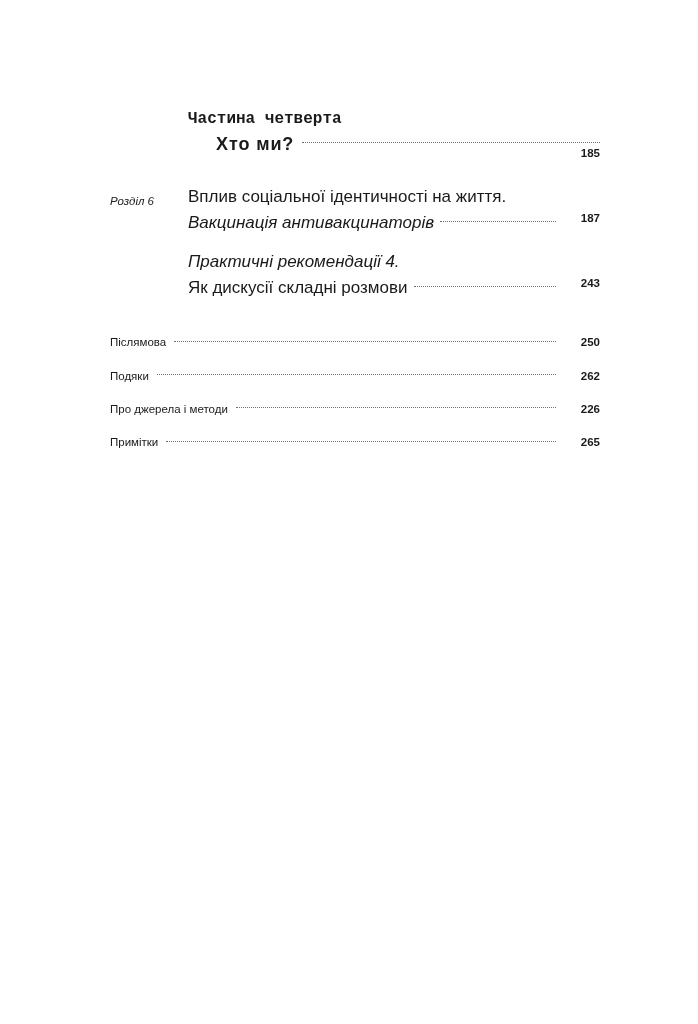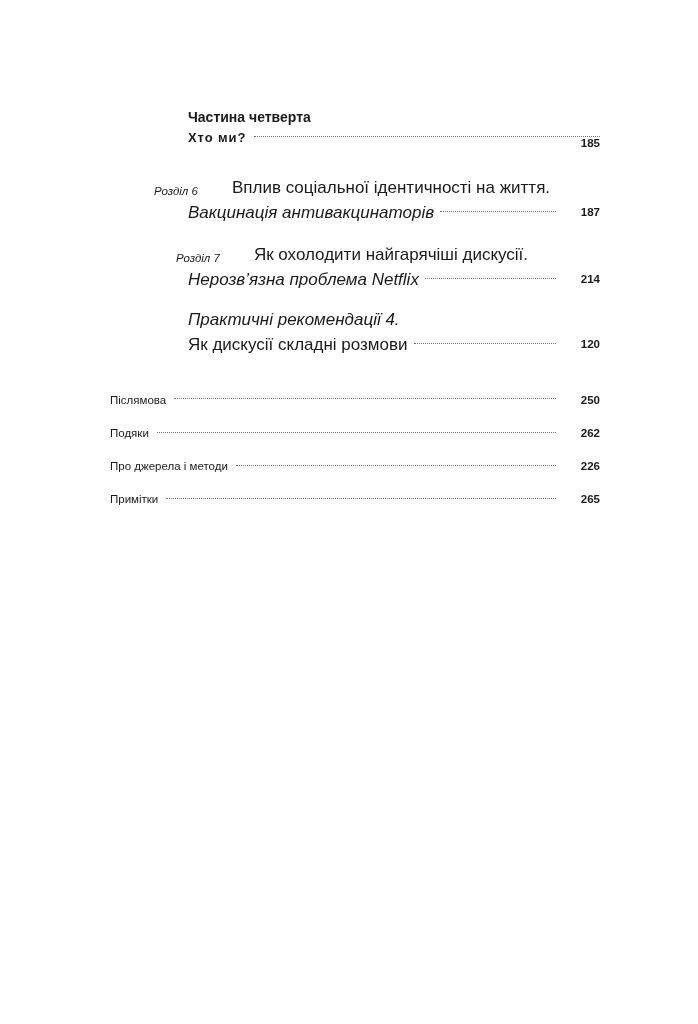--- a/index.html
+++ b/index.html
@@ -30,21 +30,20 @@
     left: 110px;
     top: 105px;
     width: 490px;
   }
 
   
   .row {
     display: flex;
     align-items: flex-end;
     width: 100%;
-    justify-content: center;
   }
 
   .label-col {
     width: 78px;
     flex: 0 0 78px;
     font-size: 11.5px;
     font-style: italic;
     color: #1a1a1a;
     line-height: 1.5;
     padding-right: 4px;
@@ -78,44 +77,46 @@
 
   .bold { font-weight: bold; }
   .italic { font-style: italic; }
 
   
   .part-block {
     margin-left: 78px;
     margin-bottom: 2px;
   }
   .part-kicker {
-    font-size: 14px;
+    font-size: 16px;
     font-weight: bold;
     line-height: 1.8;
+    font-family: Liberation Mono, monospace;
   }
   .part-title-row {
     display: flex;
     align-items: flex-end;
     width: 412px;
   }
   .part-title {
-    font-size: 13px;
+    font-size: 18px;
     font-weight: bold;
     letter-spacing: 0.9px;
     white-space: nowrap;
     padding-right: 8px;
+    margin-left: 28px;
   }
 
   .entry {
     margin-top: 14px;
   }
 
   .sub-line {
     display: flex;
-    align-items: center;
+    align-items: flex-start;
     width: 100%;
   }
   .sub-line .sub-indent {
     width: 78px;
     flex: 0 0 78px;
   }
 
   .back-matter {
     margin-top: 34px;
   }
@@ -158,43 +159,31 @@
         <div class="title-col">Вплив соціальної ідентичності на життя.</div>
       </div>
       <div class="sub-line">
         <div class="sub-indent"></div>
         <div class="title-col italic">Вакцинація антивакцинаторів</div>
         <div class="dots"></div>
         <div class="page-num bold">187</div>
       </div>
     </div>
 
-    <div class="entry" style="margin-top:16px;">
-      <div class="row">
-        <div class="label-col">Розділ 7</div>
-        <div class="title-col">Як охолодити найгарячіші дискусії.</div>
-      </div>
-      <div class="sub-line">
-        <div class="sub-indent"></div>
-        <div class="title-col italic">Нерозв’язна проблема Netflix</div>
-        <div class="dots"></div>
-        <div class="page-num bold">214</div>
-      </div>
-    </div>
 
     <div class="entry" style="">
       <div class="sub-line">
         <div class="sub-indent"></div>
         <div class="title-col italic">Практичні рекомендації 4.</div>
       </div>
       <div class="sub-line">
         <div class="sub-indent"></div>
         <div class="title-col">Як дискусії складні розмови</div>
         <div class="dots"></div>
-        <div class="page-num bold">120</div>
+        <div class="page-num bold">243</div>
       </div>
     </div>
 
     <div class="back-matter">
 
       <div class="back-row">
         <div class="back-title">Післямова</div>
         <div class="dots"></div>
         <div class="page-num bold">250</div>
       </div>

